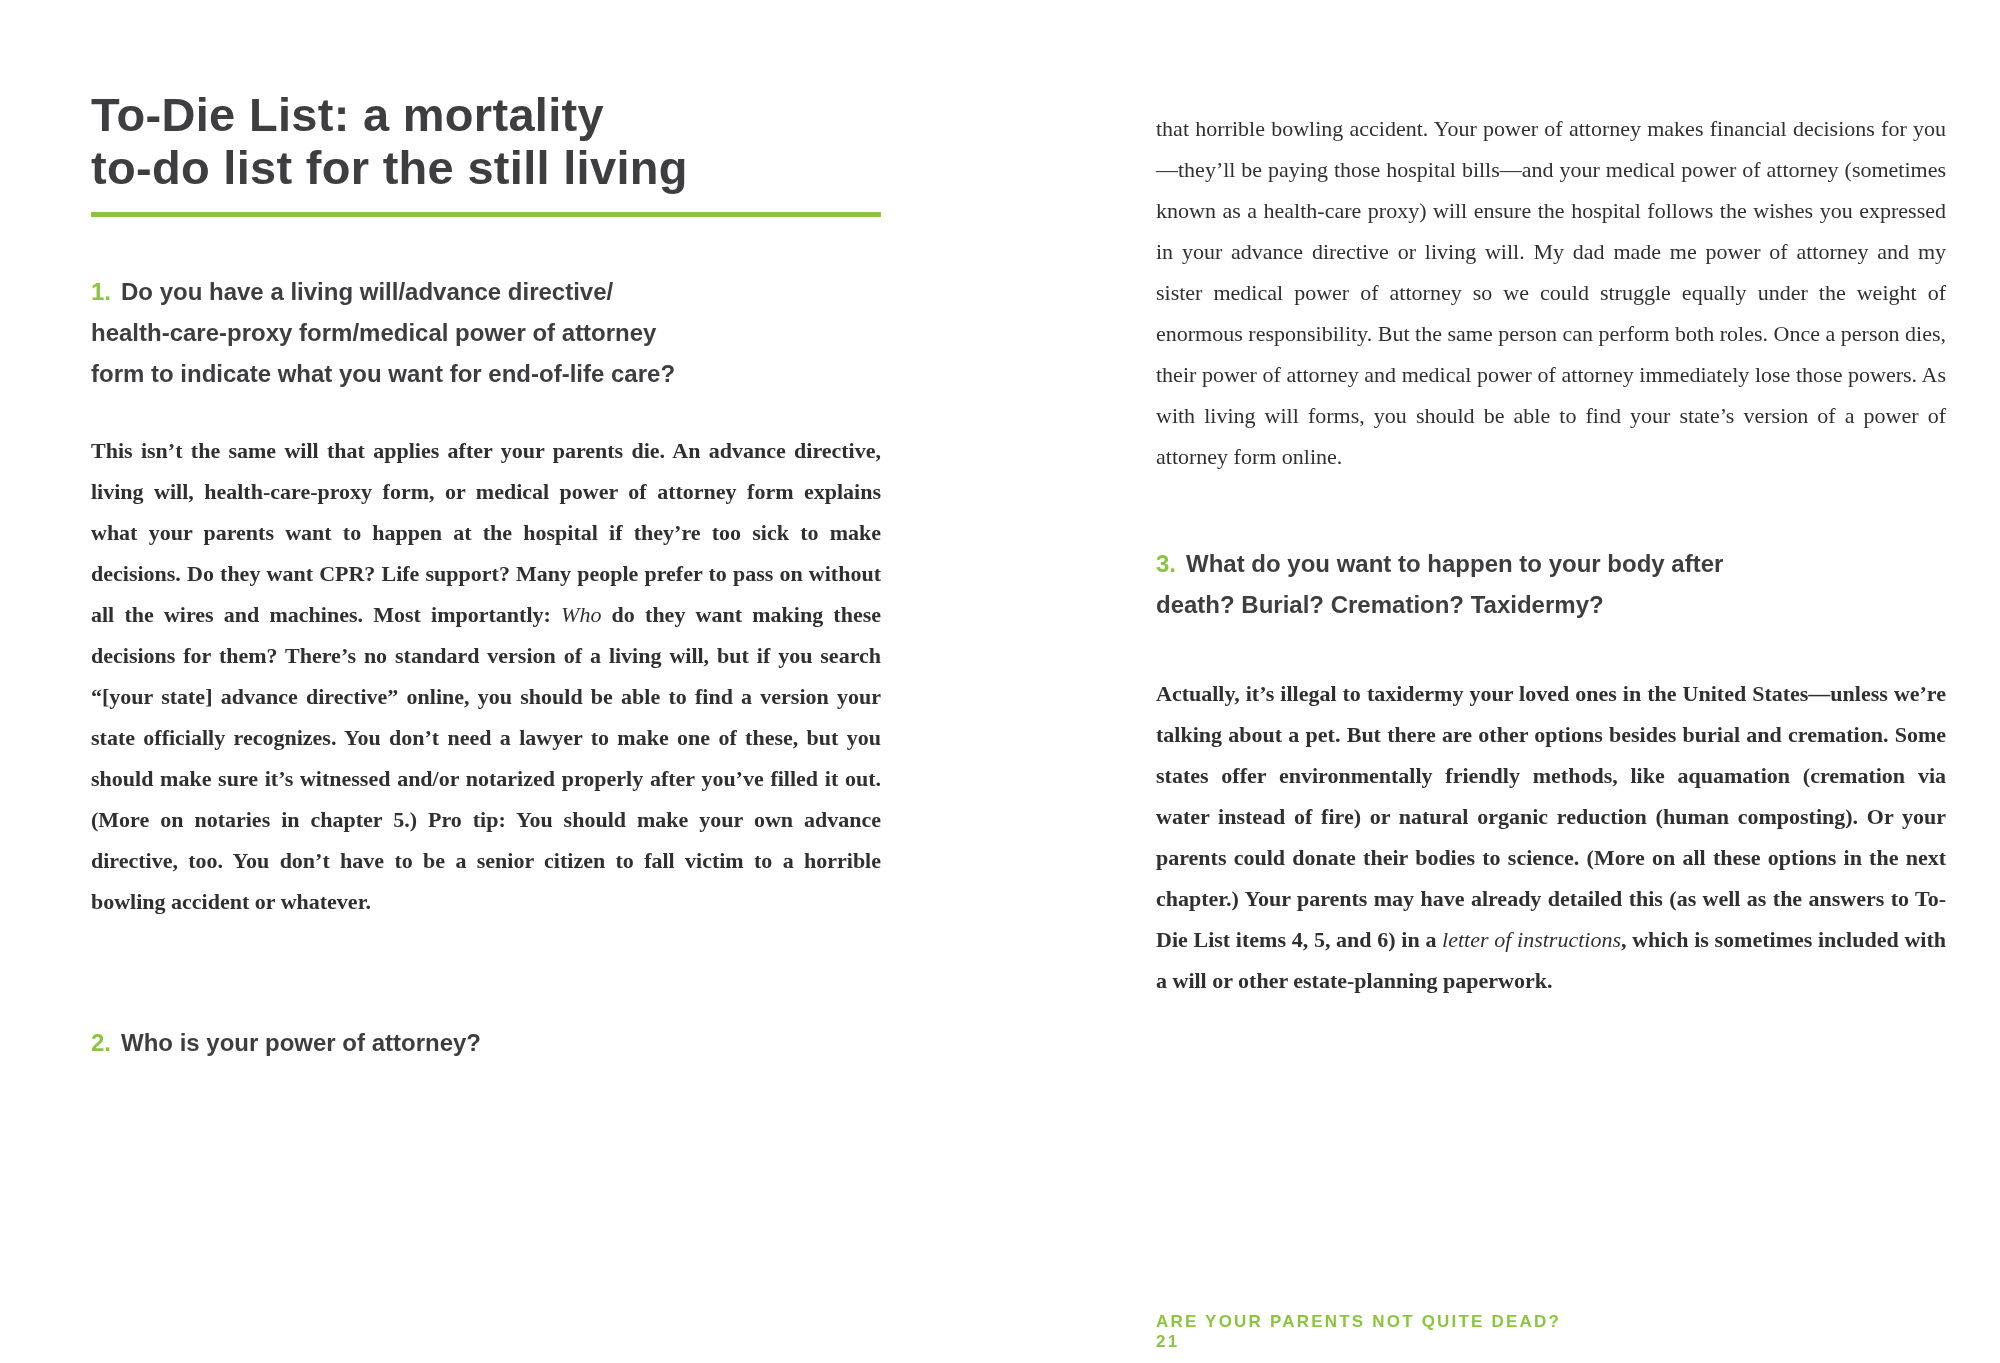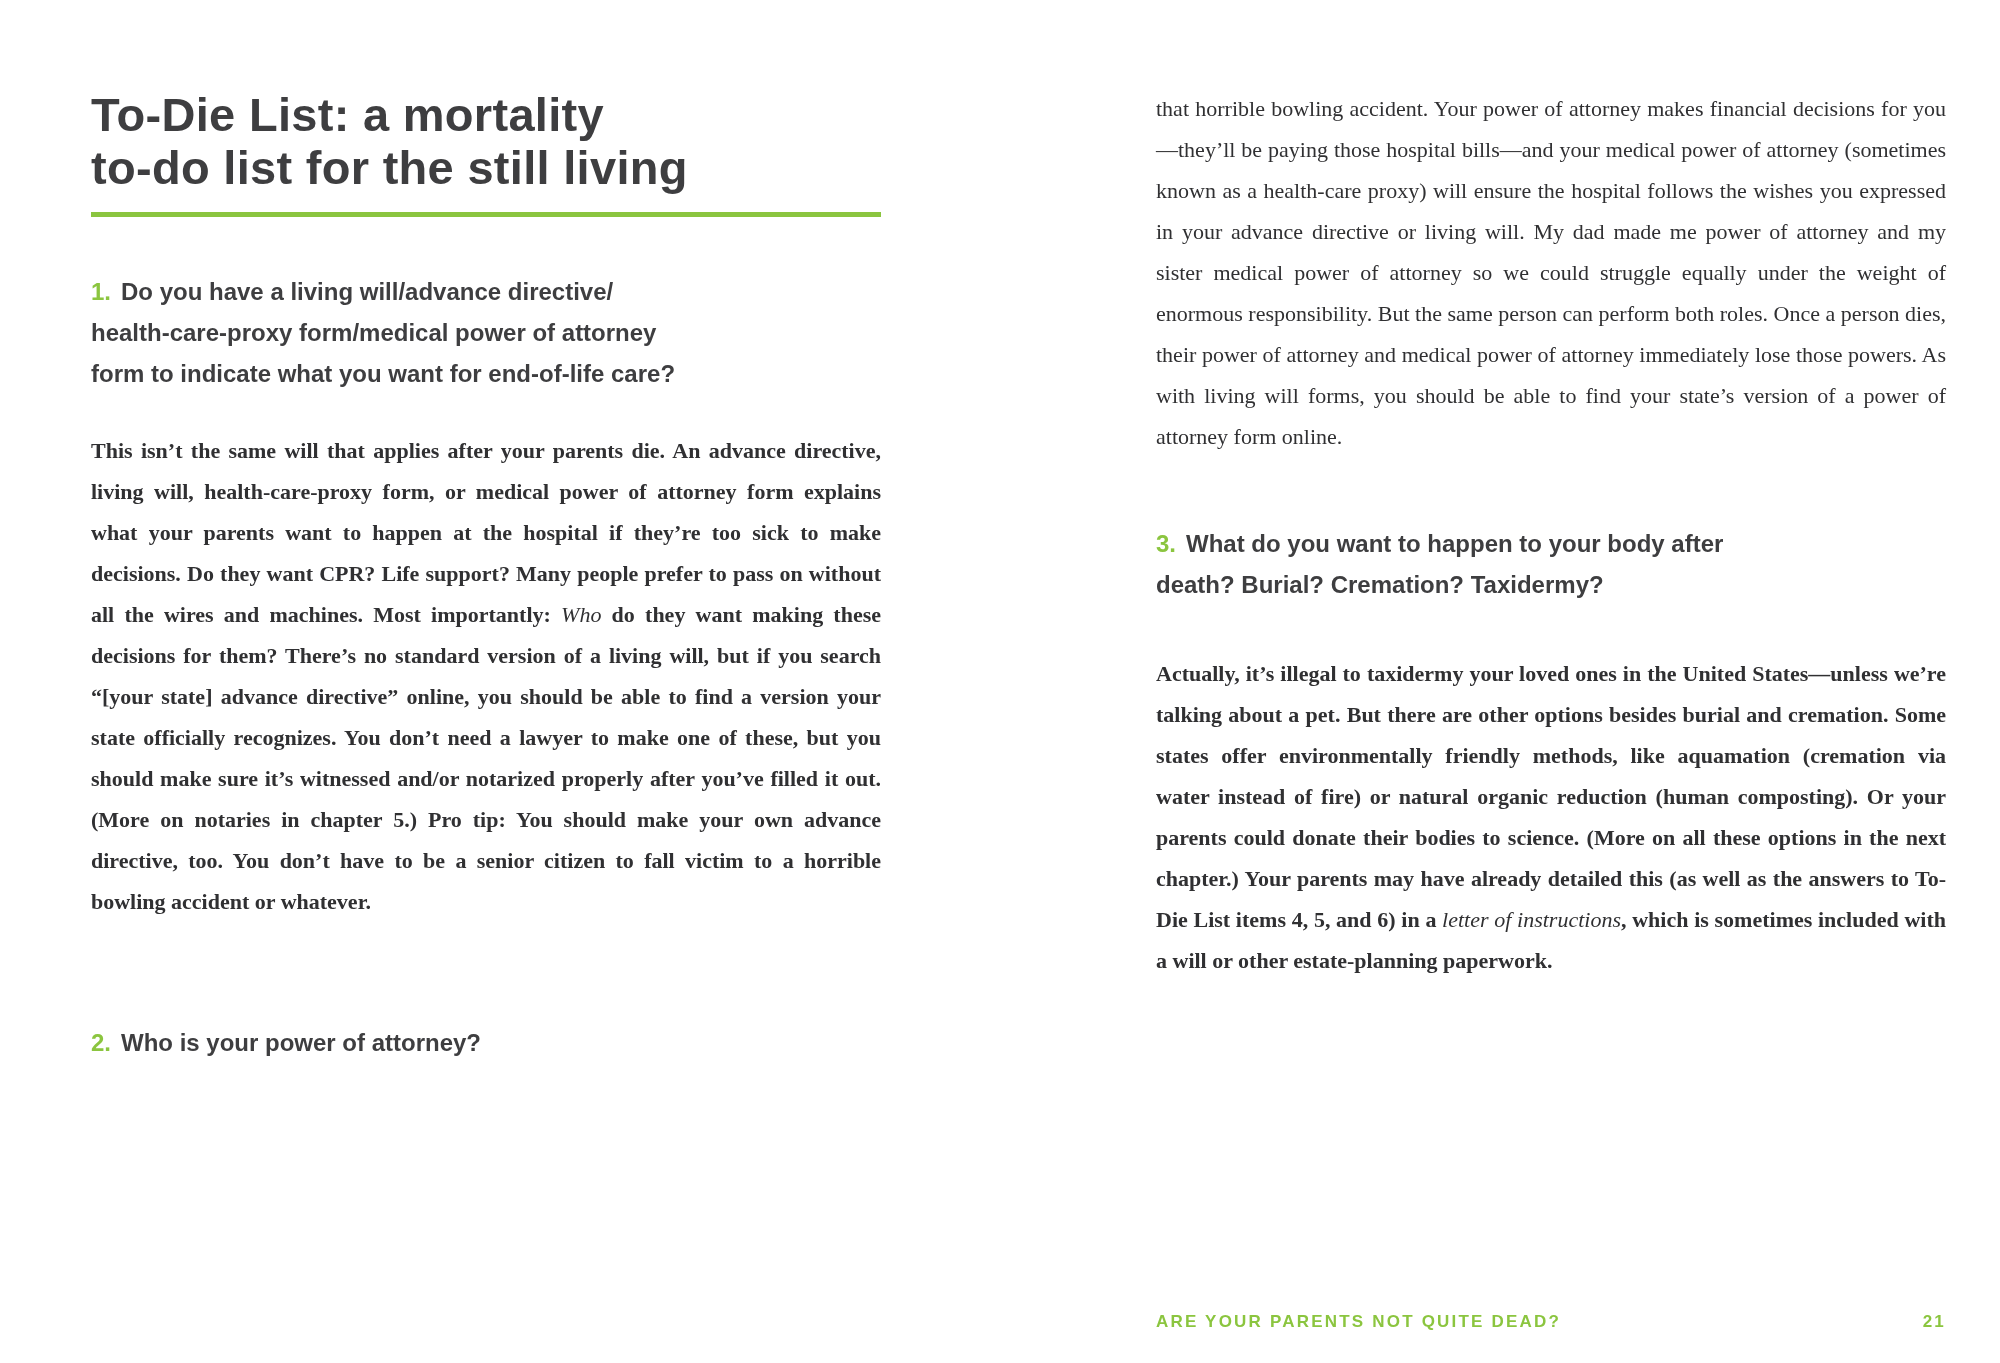--- a/index.html
+++ b/index.html
@@ -49,20 +49,21 @@
     color: #8bc53f;
     margin-right: 10px;
   }
 
   .body-para {
     font-size: 22px;
     line-height: 41px;
     color: #303032;
     text-align: justify;
     hyphens: auto;
+    margin-top: 20px;
     -webkit-hyphens: auto;
   }
   .body-para em { font-style: italic; }
   .body-para span { font-style: normal; font-weight: bold; }
 
   .gap-heading-2 { margin-top: 100px; margin-bottom: 32px; }
   .gap-heading-3 { margin-top: 66px;  margin-bottom: 48px; }
 
   .footer {
     position: absolute;
@@ -71,21 +72,21 @@
     display: flex;
     justify-content: space-between;
     align-items: baseline;
     font-family: "Liberation Sans", sans-serif;
     font-size: 17px;
     font-weight: 700;
     letter-spacing: 2.2px;
     color: #8bc53f;
   }
   .footer-left  { left: 91px; }
-  .footer-right { left: 1156px; }
+  .footer-right { left: 1156px; flex-direction: column; }
 </style>
 </head>
 <body>
 
 <div class="spread">
 
   <main class="page page-left">
     <h1 class="title">To-Die List: a mortality<br>to-do list for the still living</h1>
 
     <div class="rule"></div>

